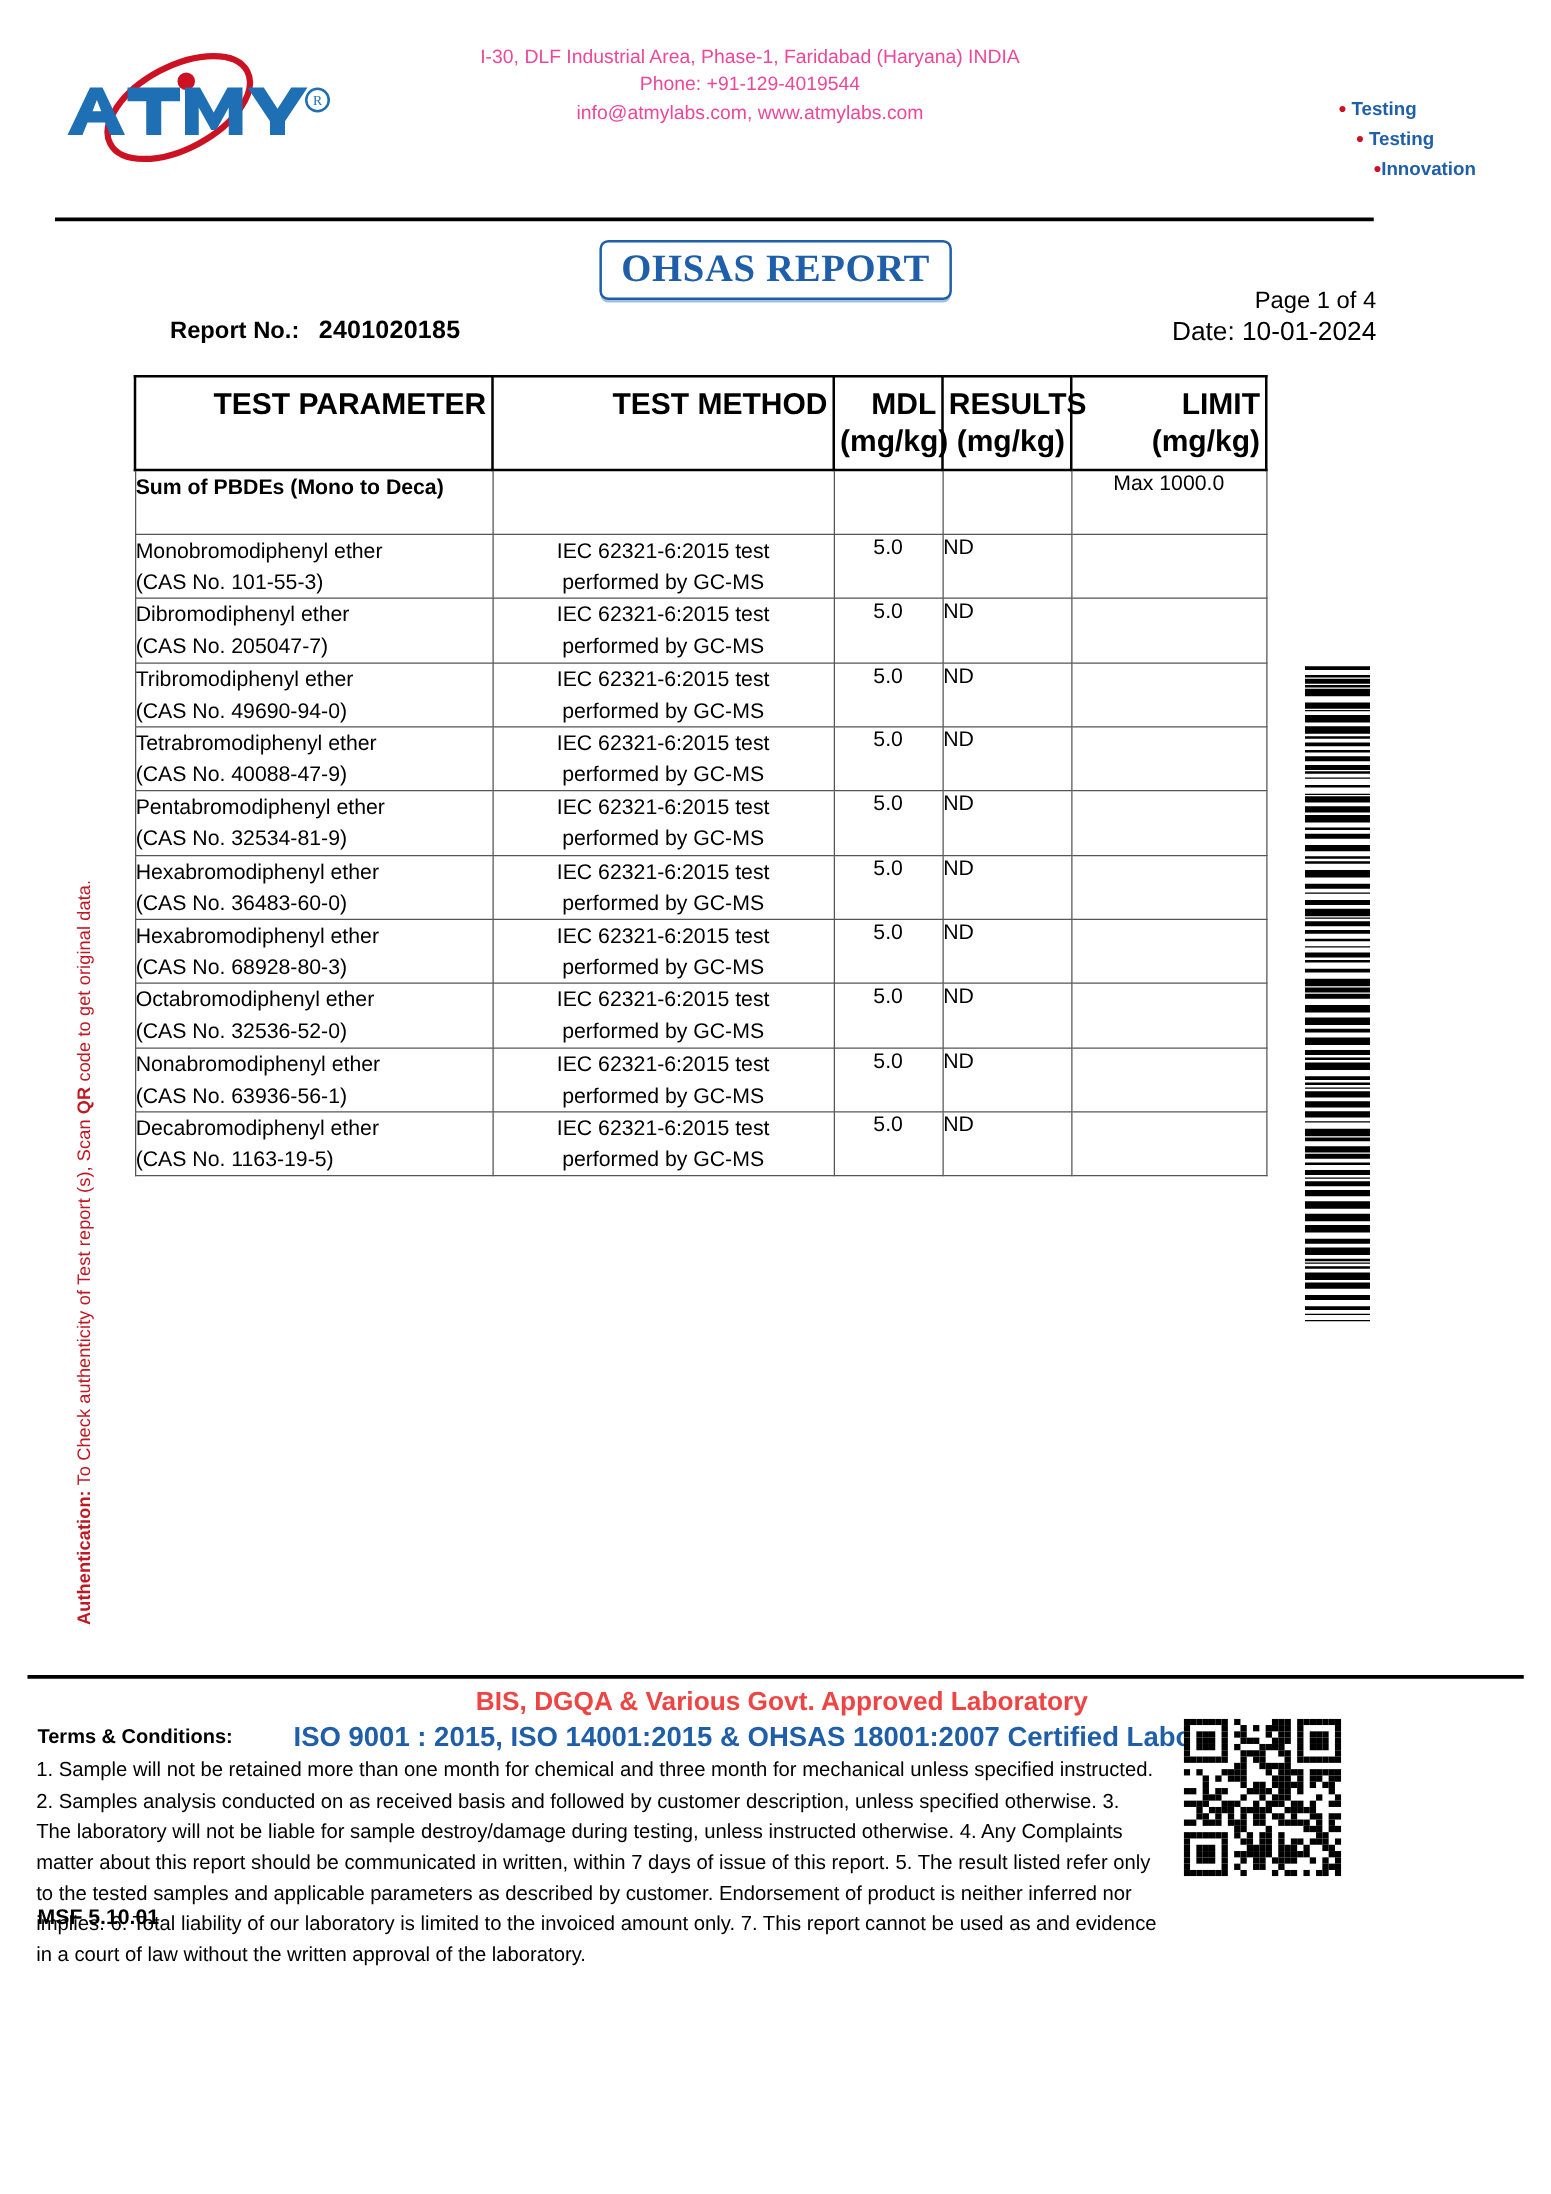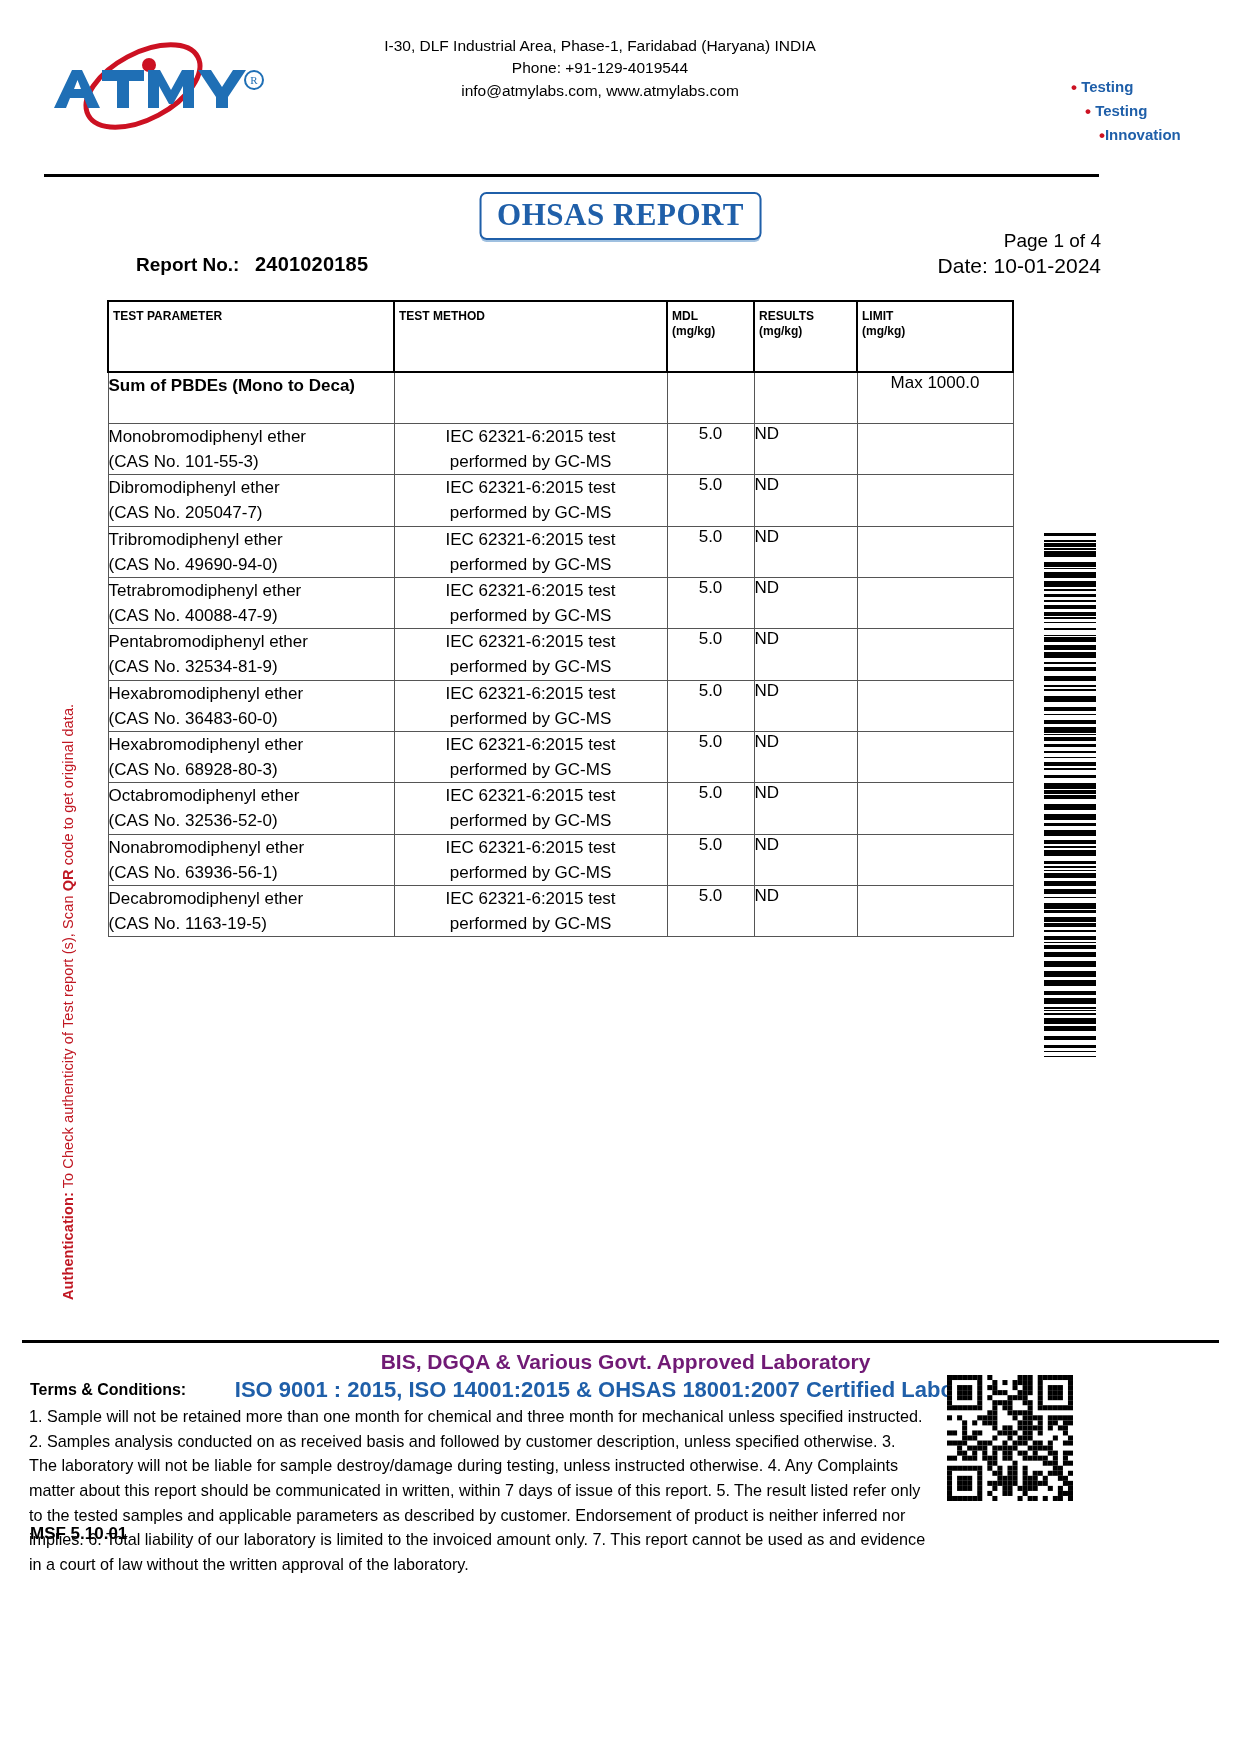--- a/index.html
+++ b/index.html
@@ -48,21 +48,21 @@
     font-weight: bold;
     font-size: 35px;
     letter-spacing: .5px;
     color: #1F5FA9;
     line-height: 1.05;
     white-space: nowrap;
   }
   .company-addr {
     margin-top: 9px;
     font-size: 15.5px;
-    color: #000000;
+    color: #ec4899;
     line-height: 1.45;
   }
   .taglines {
     position: absolute;
     right: 18px;
     top: 76px;
     width: 180px;
     font-size: 15px;
     font-weight: bold;
     color: #1F5FA9;
@@ -152,22 +152,22 @@
     table-layout: fixed;
   }
   table.report th, table.report td {
     border: 1.3px solid #555;
     vertical-align: top;
     padding: 0;
   }
   table.report thead th {
     border-width: 2px;
     border-color: #000;
-    text-align: left;
-    font-size: 12px;
+    text-align: right;
+    font-size: 24px;
     font-weight: bold;
     height: 56px;
     padding: 7px 4px 6px;
     line-height: 1.25;
   }
   thead th.th-param { text-align: left; padding-left: 10px; }
   .col-param  { width: 286px; }
   .col-method { width: 273px; }
   .col-mdl    { width: 87px; }
   .col-res    { width: 103px; }
@@ -242,21 +242,21 @@
   .cert-lines {
     position: absolute;
     left: 0;
     top: 1350px;
     width: 1241px;
     text-align: center;
   }
   .cert-1 {
     font-size: 21px;
     font-weight: bold;
-    color: #701a75;
+    color: #ef4444;
     padding-left: 10px;
   }
   .cert-2 {
     font-size: 22px;
     font-weight: bold;
     color: #1F5FA9;
     margin-top: 3px;
     padding-left: 10px;
   }
   .tnc-label {

